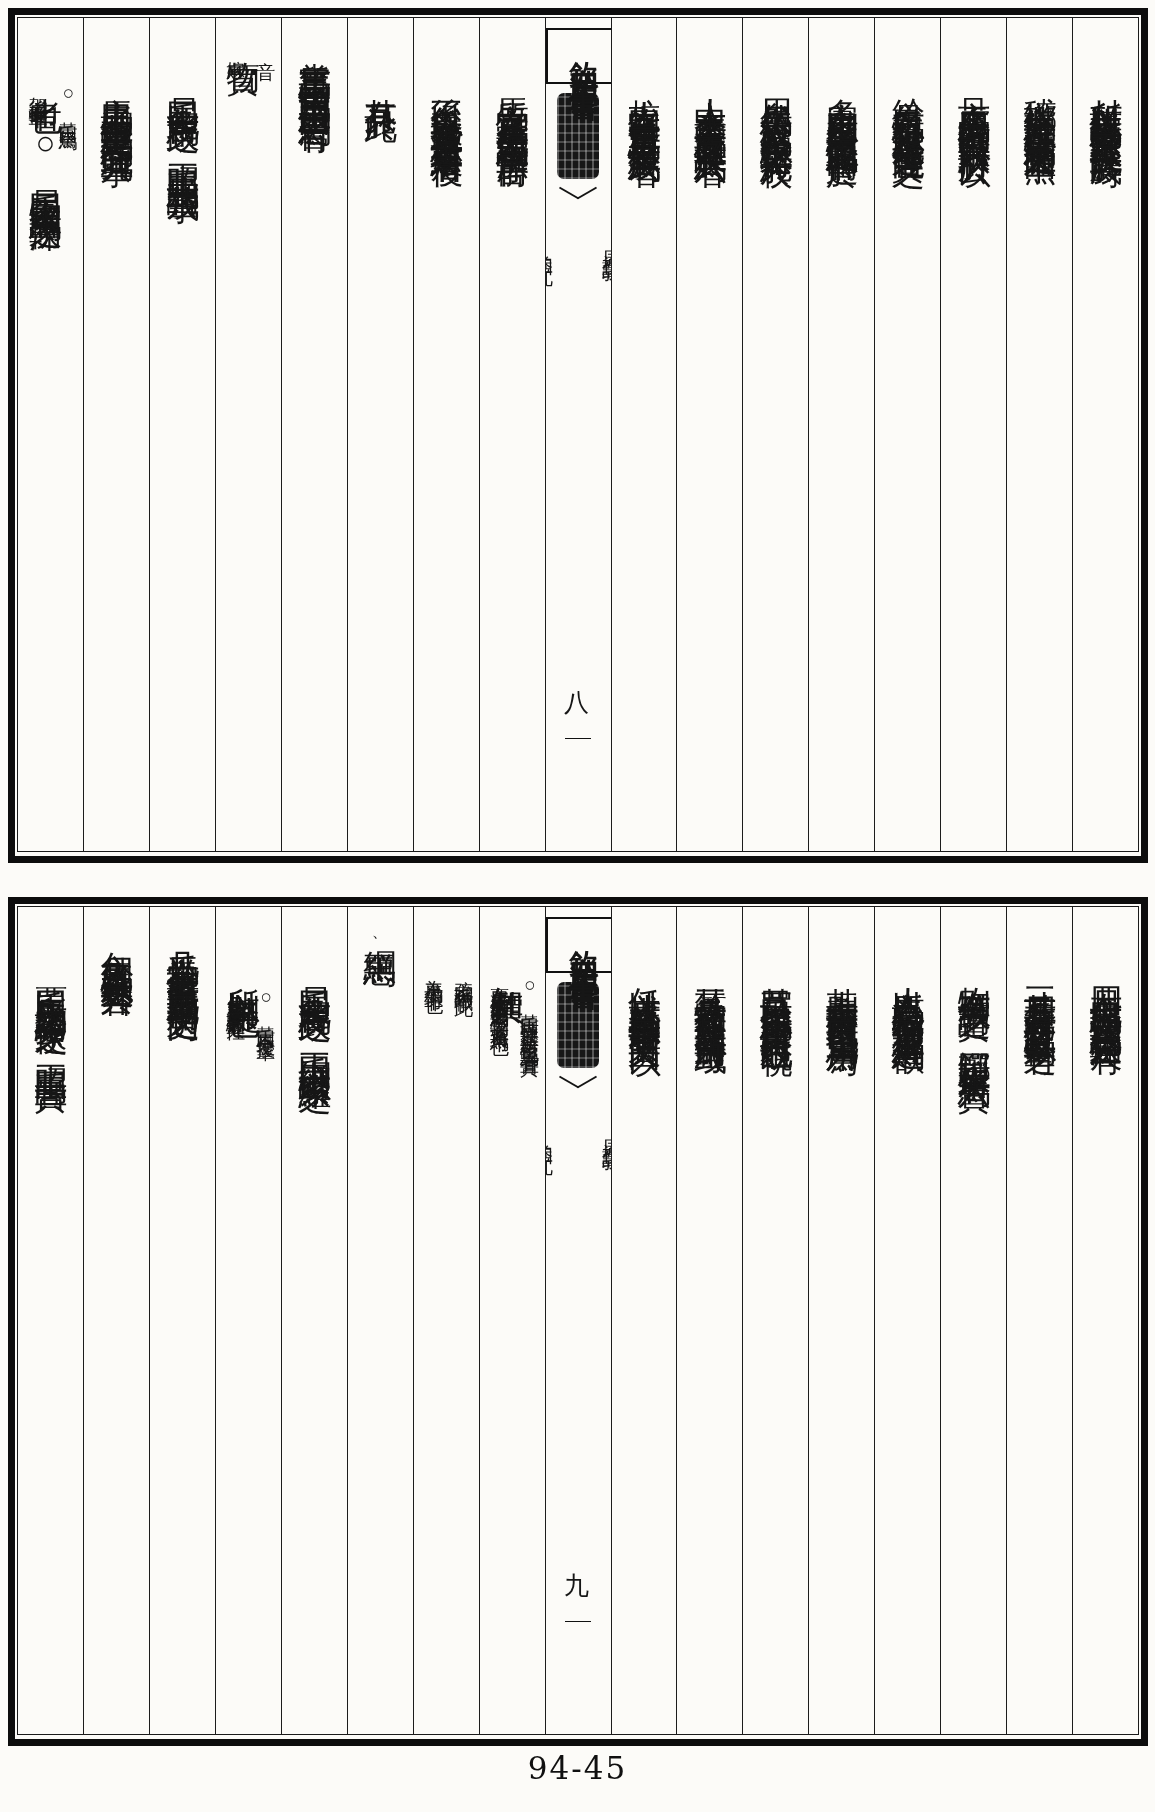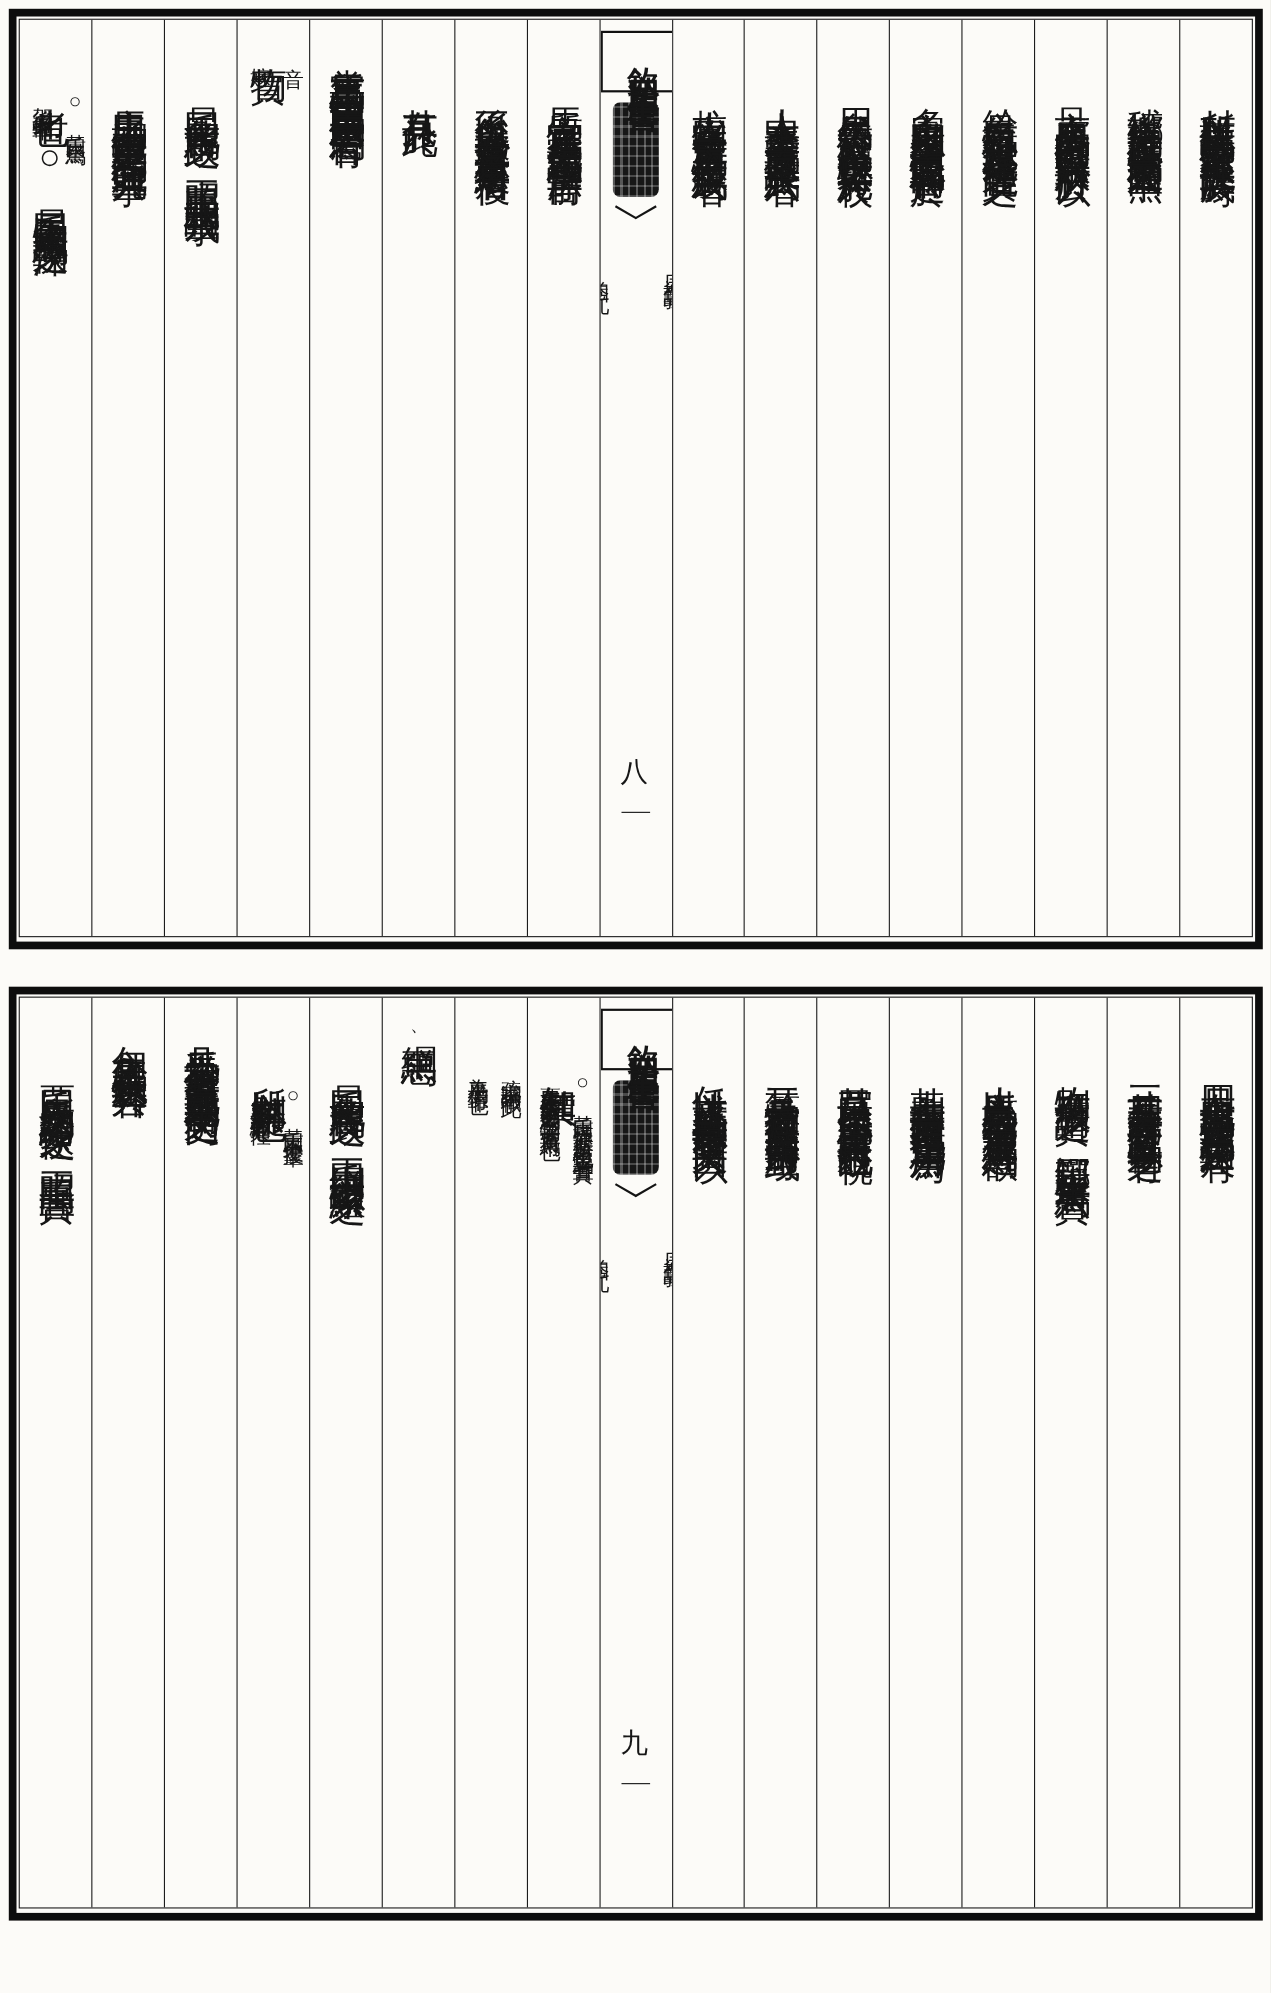--- a/index.html
+++ b/index.html
@@ -124,13 +124,14 @@
         <div class="col text comm"><span class="big">知其價</span><span class="note"><span class="nr">○黃氏曰種道齊非所給受也受馬者書其</span><span class="nl">賈馬死則更然則馬量三物者非為買馬也</span></span></div>
         <div class="col text comm"><span class="note"><span class="nr">疏家謂列職于此</span><span class="nl">為平馬價非也</span></span></div>
         <div class="col text main"><span class="big">綱惡馬</span><span class="mark">、</span></div>
         <div class="col text comm"><span class="big">易氏曰此言養馬之政○王氏曰綱謂以縻索維之</span></div>
         <div class="col text comm"><span class="big">所以制其奔踶也</span><span class="note"><span class="nr">○黃氏曰不使擾羣</span><span class="nl">且令受馬者知其性</span></span></div>
         <div class="col text main"><span class="big">凡受馬於有司者書其齒毛與其賈馬死則旬之內更</span></div>
         <div class="col text main"><span class="big">旬之外入馬耳以其物更其外否</span></div>
         <div class="col text comm"><span class="big">賈氏曰所受之馬謂給公家之使○王昭禹曰書其</span></div>
       </div>
   </div>
+  <div class="page-label">94-45</div>
 </div>
 
 </body></html>

